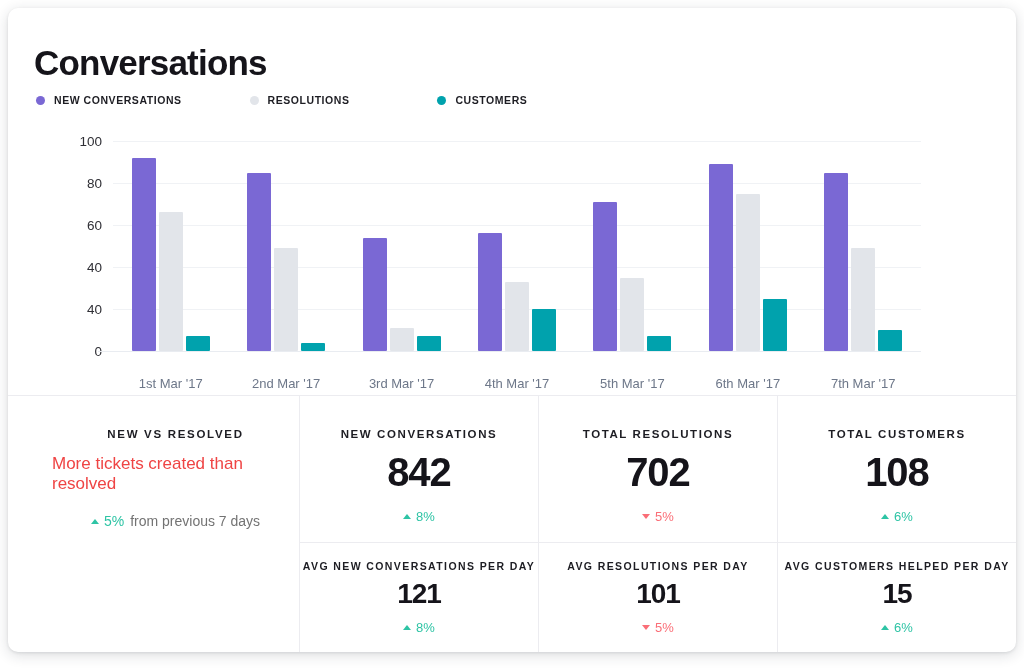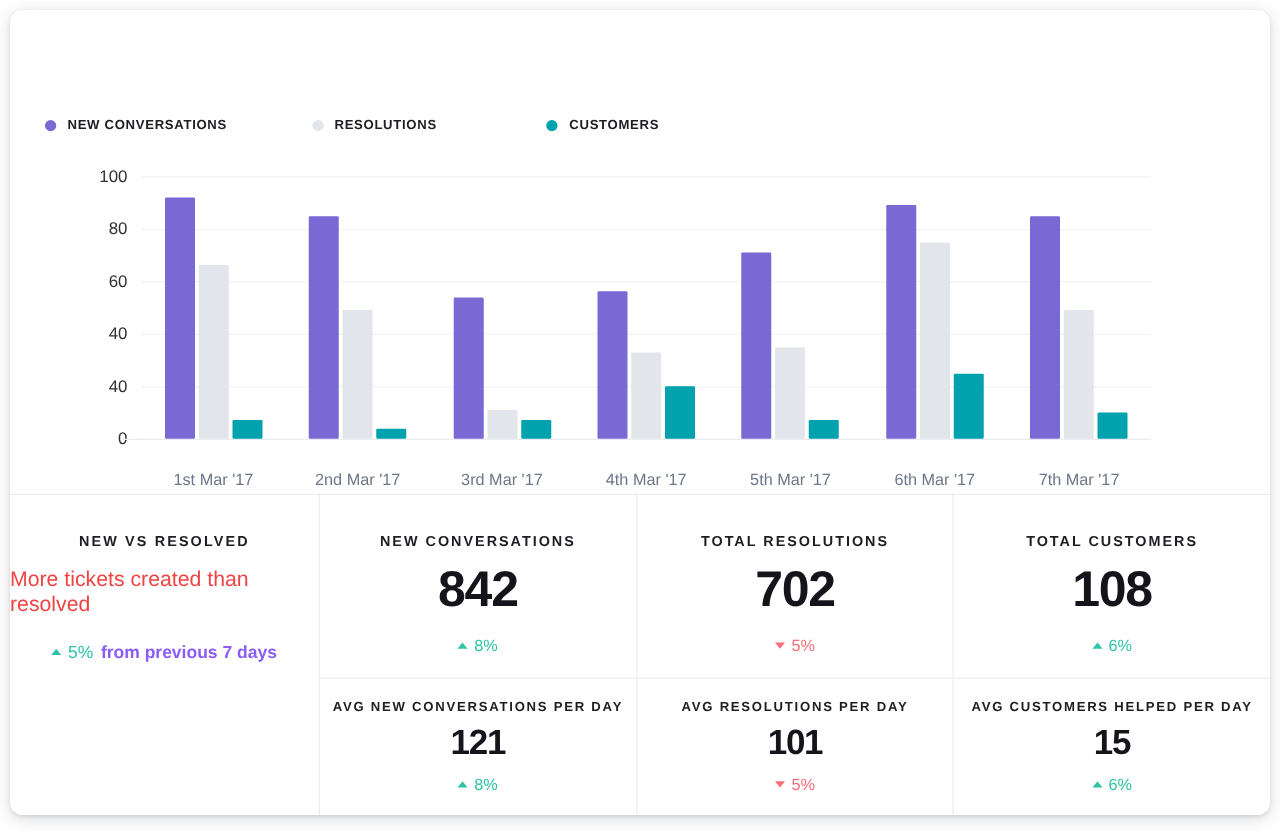--- a/index.html
+++ b/index.html
@@ -79,20 +79,21 @@
     position: absolute; left: 90px; top: 343px; width: 823px;
     height: 1px; background: #e9ecf1;
   }
 
   
   #stats {
     position: absolute; left: 0; top: 387px;
     width: 1008px; height: 257px;
     border-top: 1px solid #ececf0;
     display: flex;
+    padding-left: 44px;
   }
   #col-primary {
     width: 248px; flex: none;
     border-right: 1px solid #ececf0;
     display: flex; flex-direction: column;
     align-items: center; padding-top: 32px;
   }
   #primary-label {
     font-size: 11.5px; font-weight: 700; color: #1d1d23;
     letter-spacing: 1.7px;
@@ -102,21 +103,21 @@
     letter-spacing: -1.5px; line-height: 1.08; margin-top: 14px;
   }
   #primary-caption {
     font-size: 17px; color: #ef4444; margin-top: 14px;
   }
   #primary-delta {
     margin-top: 19px; display: flex; align-items: center;
     font-size: 14px;
   }
   #primary-delta .pct { color: #2ec4a5; margin-left: 5px; }
-  #primary-delta .since { color: #8b5cf6; margin-left: 6px; font-weight: bold; }
+  #primary-delta .since { color: #737373; margin-left: 6px; }
 
   #col-grid { flex: 1 1 auto; display: flex; flex-direction: column; }
   .stat-row { display: flex; }
   .stat-row.top { height: 146px; }
   .stat-row.bottom { height: 110px; border-top: 1px solid #ececf0; }
   .cell {
     flex: 1 1 0;
     display: flex; flex-direction: column; align-items: center;
     border-right: 1px solid #ececf0;
   }
@@ -144,20 +145,21 @@
   .tri.up { border-left: 4.5px solid transparent; border-right: 4.5px solid transparent; border-bottom: 5.5px solid #2ec4a5; }
   .tri.down { border-left: 4.5px solid transparent; border-right: 4.5px solid transparent; border-top: 5.5px solid #fa6e77; }
 </style>
 </head>
 <body>
 
 <div id="card">
 
   <div id="chart-panel">
 
+    <div id="page-title">Conversations</div>
 
     <div id="legend">
         <div class="legend-item" style="margin-left: 0px;">
           <span class="legend-dot" style="background: rgb(122, 104, 212);"></span>
           <span class="legend-label">NEW CONVERSATIONS</span>
         </div>
         <div class="legend-item" style="margin-left: 68px;">
           <span class="legend-dot" style="background: rgb(226, 229, 234);"></span>
           <span class="legend-label">RESOLUTIONS</span>
         </div>

